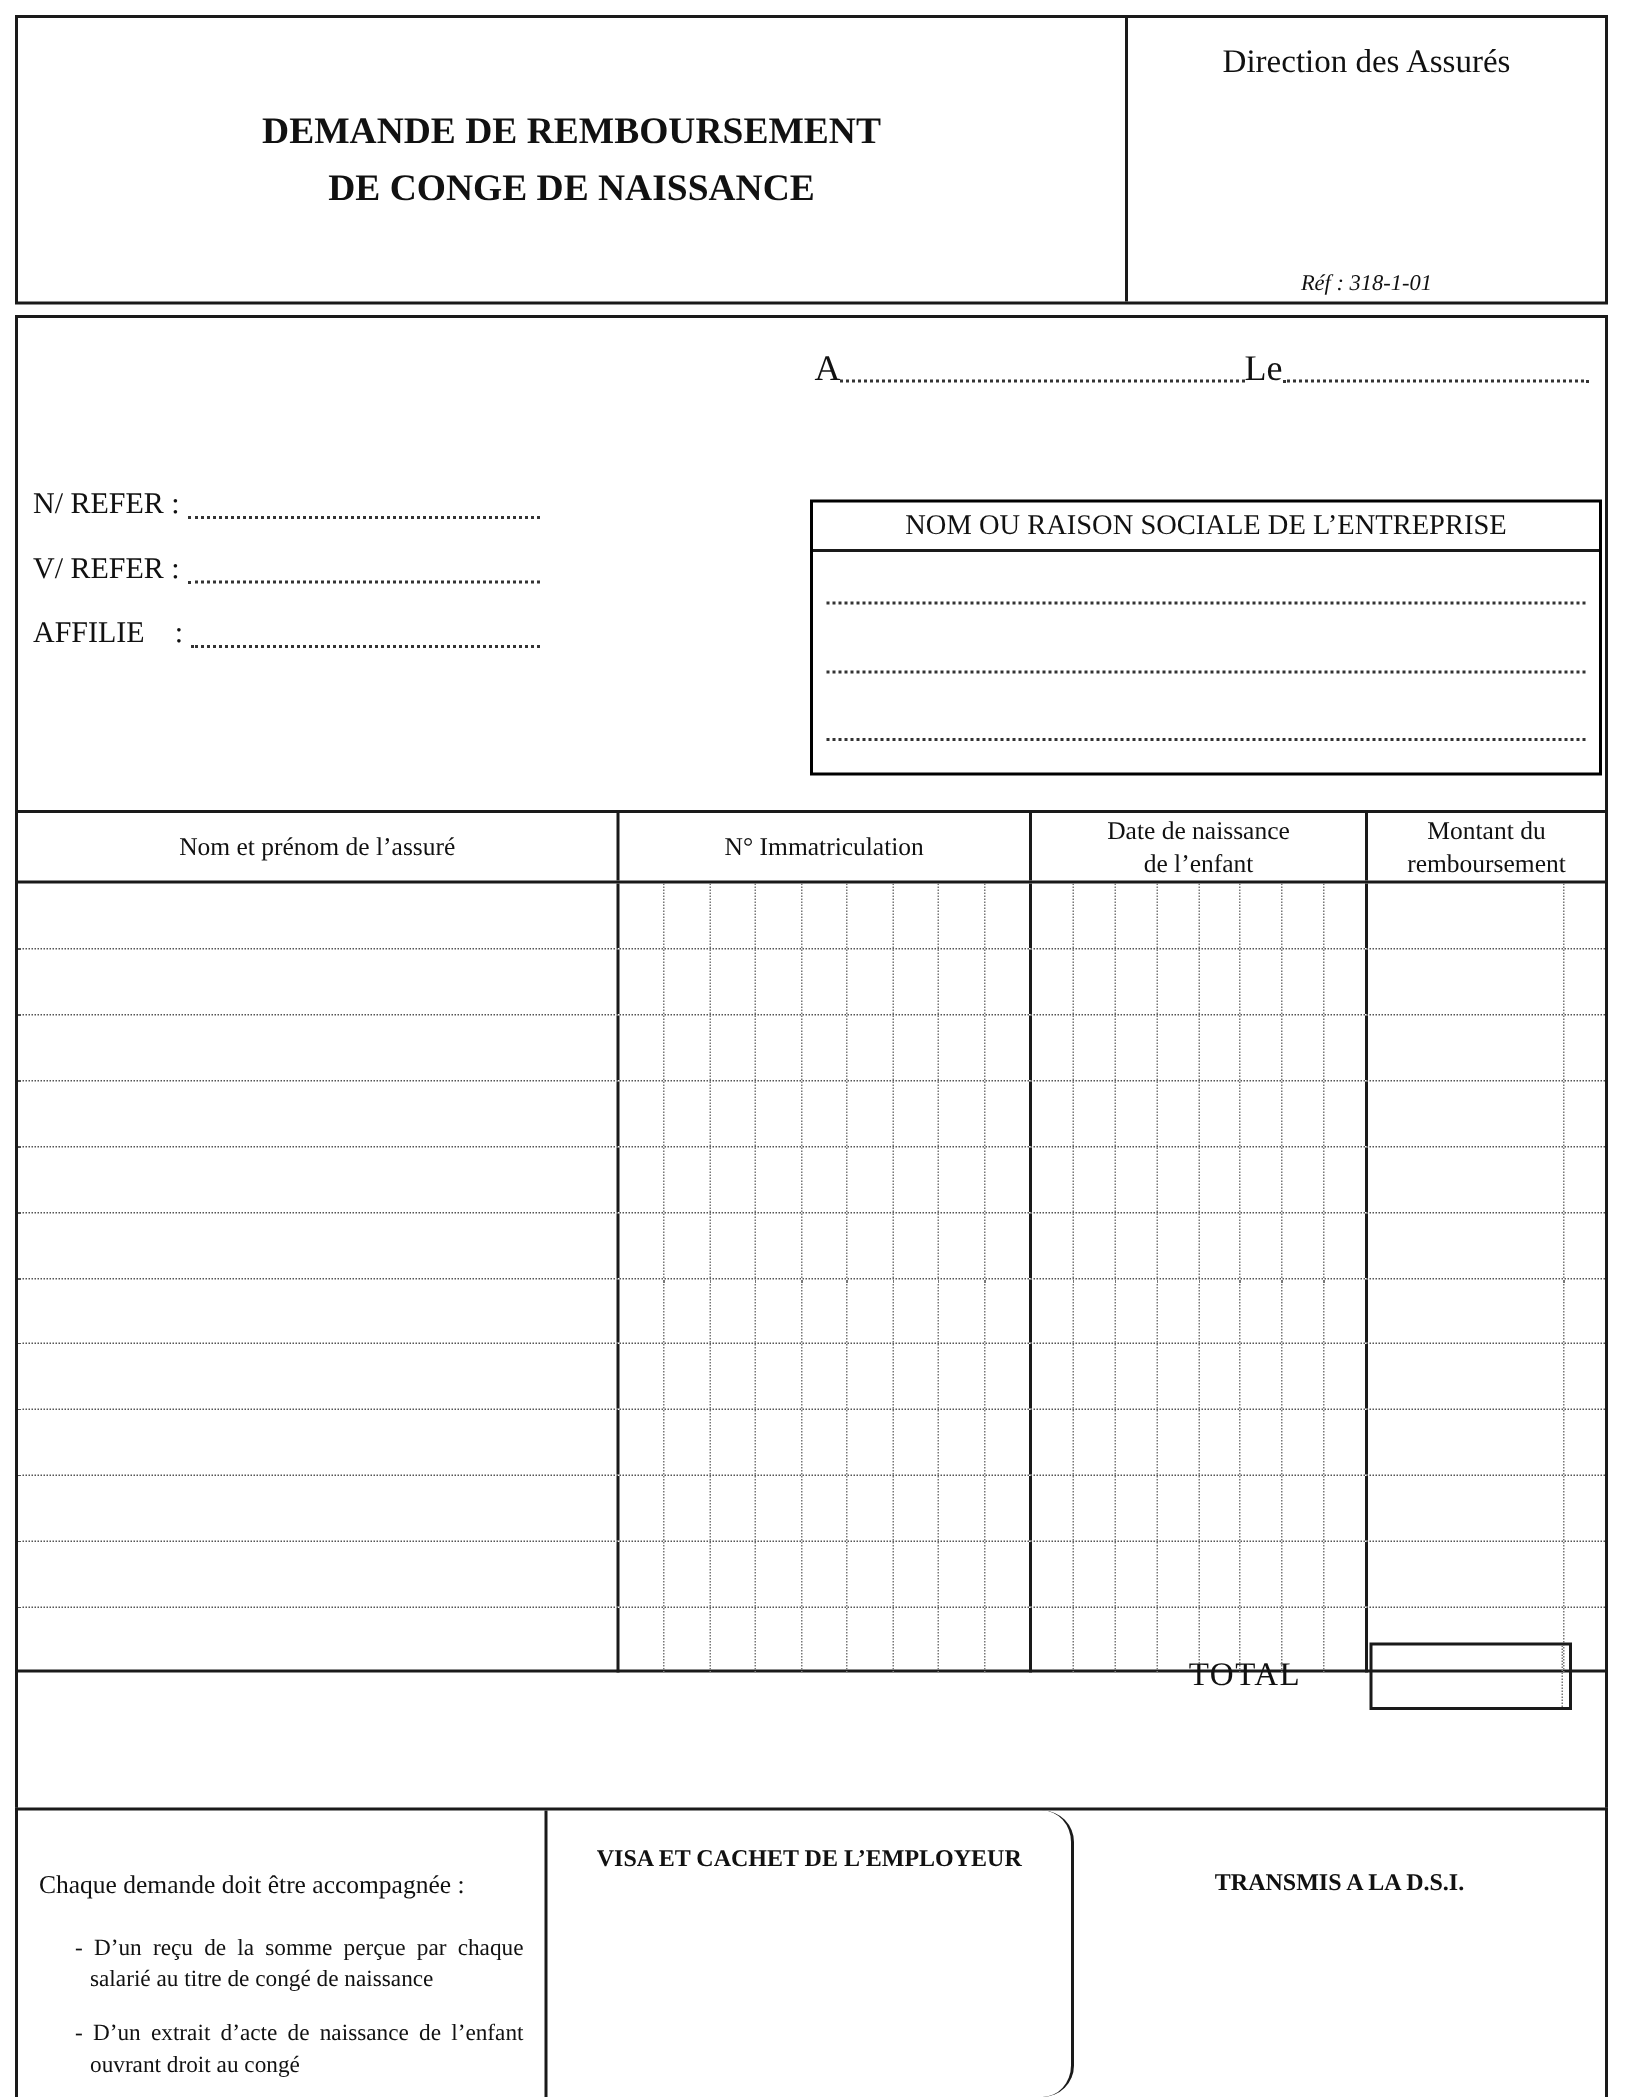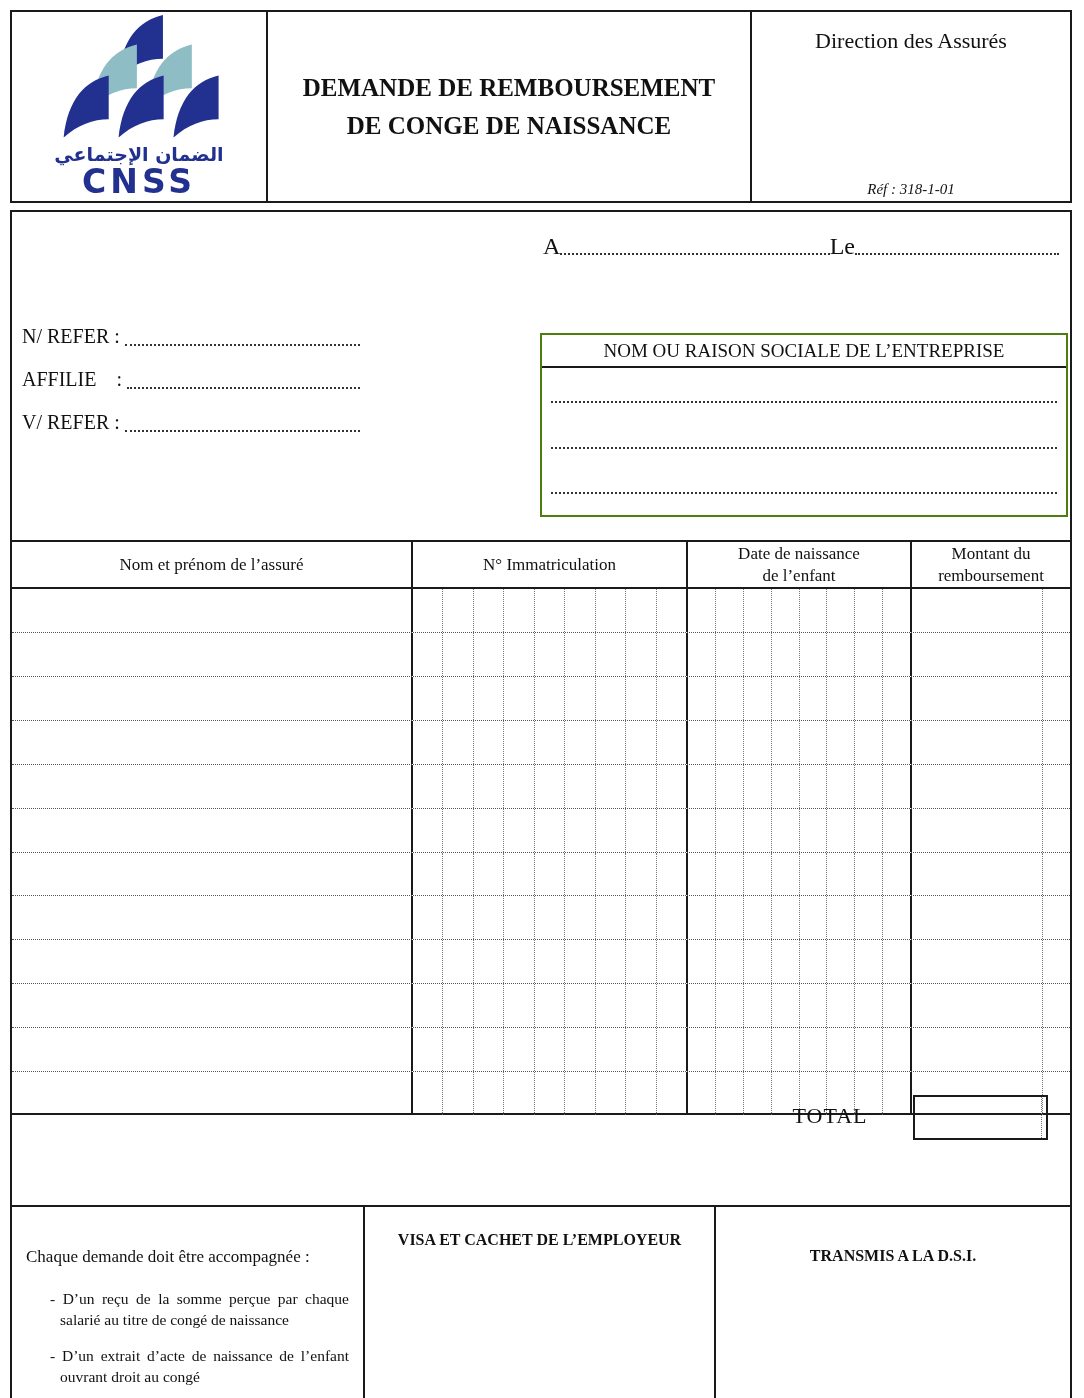--- a/index.html
+++ b/index.html
@@ -35,21 +35,21 @@
   .dots{border-bottom:2px dotted #333;margin-bottom:5px;}
   .a-le .d1{flex:1.32;}
   .a-le .d2{flex:1;}
   
   .refs{position:absolute;left:22px;top:324px;width:338px;}
   .ref-line{display:flex;height:26px;margin-bottom:17px;font-size:20px;line-height:24px;}
   .ref-line .lbl{white-space:pre;}
   .ref-line .dots{flex:1;margin-bottom:4px;}
   
   .company-box{position:absolute;left:540px;top:333px;width:528px;height:184px;
-    border:2px solid #4d7c0f;box-sizing:border-box;}
+    border:2px solid #000000;box-sizing:border-box;}
   .company-title{height:31px;border-bottom:2px solid #1a1a1a;display:flex;align-items:center;
     justify-content:center;font-size:19px;}
   .company-line{position:absolute;left:9px;right:9px;height:0;border-bottom:2px dotted #333;}
   
   .claims-table{position:absolute;left:10px;top:540px;width:1062px;height:575px;
     border:2px solid #1a1a1a;box-sizing:border-box;}
   .t-head{display:grid;grid-template-columns:401px 275px 224px 1fr;height:45px;border-bottom:2px solid #1a1a1a;}
   .t-head .h{border-right:2px solid #1a1a1a;display:flex;align-items:center;justify-content:center;
     text-align:center;font-size:17px;line-height:1.25;white-space:pre-line;}
   .t-head .h:last-child{border-right:none;}
@@ -73,45 +73,29 @@
     border-top:2px solid #1a1a1a;border-left:2px solid #1a1a1a;border-right:2px solid #1a1a1a;
     box-sizing:border-box;display:flex;}
   .important-box{width:353px;border-right:2px solid #1a1a1a;box-sizing:border-box;
     padding:14px 14px 0 14px;}
   .important-title{font-size:18px;font-weight:bold;text-decoration:underline;}
   .important-intro{font-size:17px;margin-top:26px;}
   .important-items{margin-top:22px;margin-left:24px;}
   .important-item{font-size:15.5px;line-height:1.35;text-align:justify;
     text-indent:-10px;padding-left:10px;margin-bottom:15px;}
   .visa-box{width:351px;border-right:2px solid #1a1a1a;box-sizing:border-box;
-    padding-top:24px;text-align:center;font-weight:bold;font-size:16px;}
+    padding-top:24px;text-align:center;font-weight:bold;font-size:16px;border-radius:21px;}
   .transmis-box{flex:1;padding-top:40px;text-align:center;font-weight:bold;font-size:16px;}
 </style>
 </head>
 <body>
 
 <div class="page">
 
   <div class="header-box">
-    <div class="logo-cell">
-      <span>
-        <svg width="162" height="124" viewBox="0 0 230 176" xmlns="http://www.w3.org/2000/svg">
-          <g id="sails">
-            <path d="M149,0 C115,8 91,34 85,88 C105,70 127,62 149,62 Z" transform="translate(0,0)" fill="#223190"></path>
-            <path d="M70,0 C36,8 12,34 6,88 C26,70 48,62 70,62 Z" transform="translate(42,42)" fill="#8fbdc5"></path>
-            <path d="M70,0 C36,8 12,34 6,88 C26,70 48,62 70,62 Z" transform="translate(120,42)" fill="#8fbdc5"></path>
-            <path d="M70,0 C36,8 12,34 6,88 C26,70 48,62 70,62 Z" transform="translate(2,86)" fill="#223190"></path>
-            <path d="M70,0 C36,8 12,34 6,88 C26,70 48,62 70,62 Z" transform="translate(80,86)" fill="#223190"></path>
-            <path d="M70,0 C36,8 12,34 6,88 C26,70 48,62 70,62 Z" transform="translate(158,86)" fill="#223190"></path>
-          </g>
-        </svg>
-      </span>
-      <span class="logo-arabic">الضمان الإجتماعي</span>
-      <span class="logo-word">CNSS</span>
-    </div>
     <div class="title-cell">DEMANDE DE REMBOURSEMENT
 DE CONGE DE NAISSANCE</div>
     <div class="right-cell">
       <span class="direction">Direction des Assurés</span>
       <span class="refnum">Réf : 318-1-01</span>
     </div>
   </div>
 
   <div class="body-box"></div>
 
@@ -121,25 +105,25 @@
     <span class="lbl">Le</span>
     <span class="dots d2"></span>
   </div>
 
   <div class="refs">
       <div class="ref-line">
         <span class="lbl">N/ REFER : </span>
         <span class="dots"></span>
       </div>
       <div class="ref-line">
-        <span class="lbl">AFFILIE    : </span>
+        <span class="lbl">V/ REFER : </span>
         <span class="dots"></span>
       </div>
       <div class="ref-line">
-        <span class="lbl">V/ REFER : </span>
+        <span class="lbl">AFFILIE    : </span>
         <span class="dots"></span>
       </div>
     </div>
 
   <div class="company-box">
     <div class="company-title">NOM OU RAISON SOCIALE DE L’ENTREPRISE</div>
   <div class="company-line" style="top: 66px;"></div>
       <div class="company-line" style="top: 111.5px;"></div>
       <div class="company-line" style="top: 157px;"></div>
     </div>

